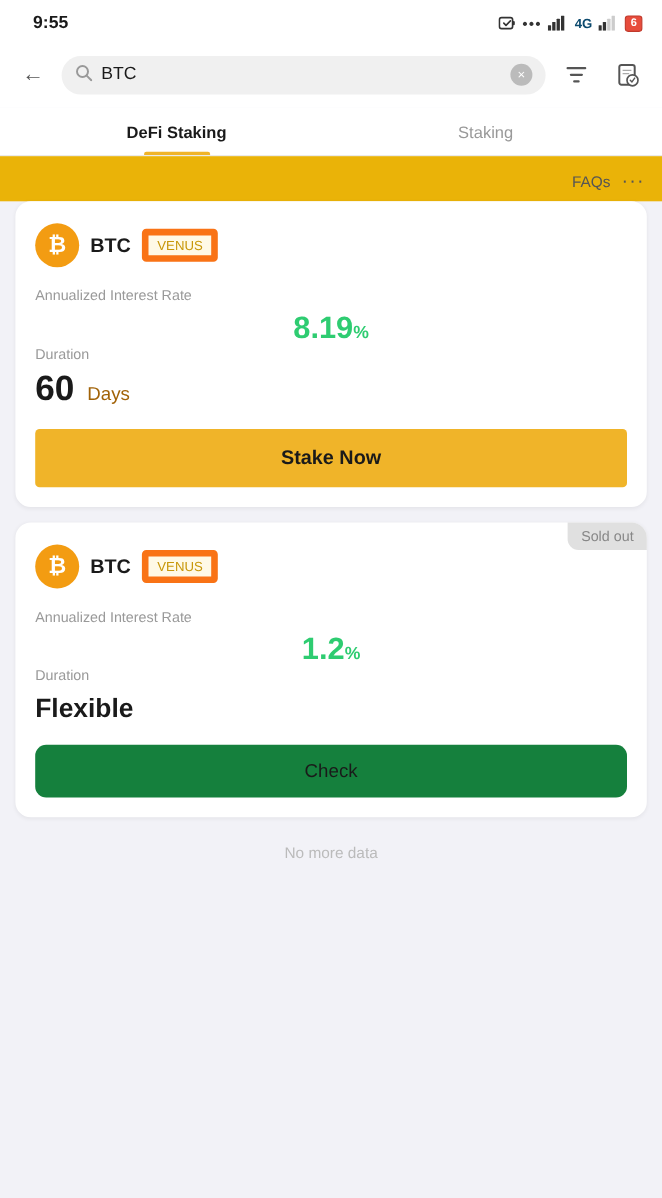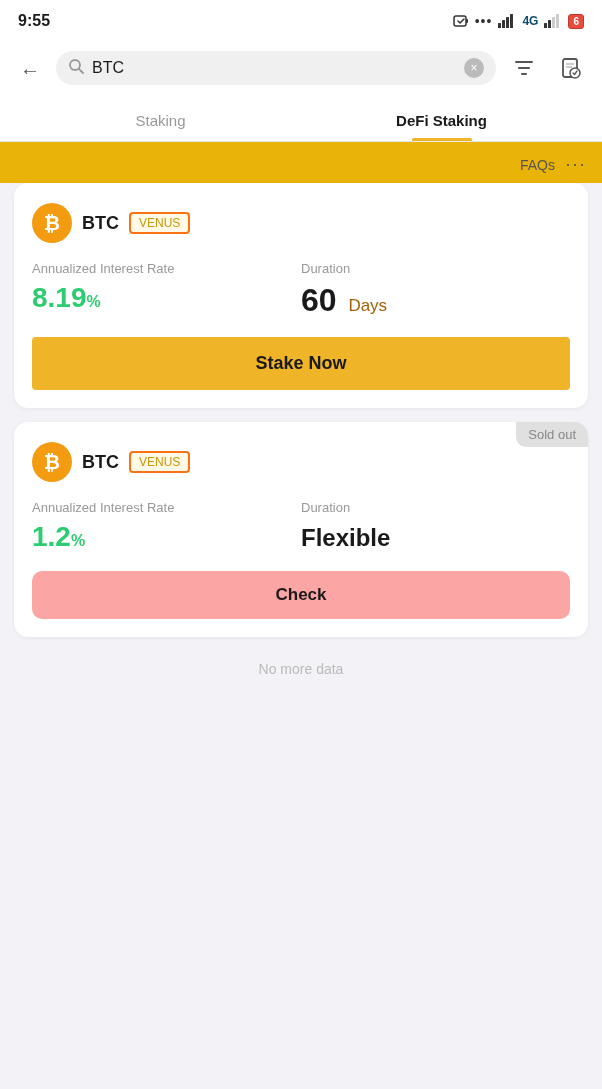--- a/index.html
+++ b/index.html
@@ -19,20 +19,21 @@
       display: flex;
       justify-content: space-between;
       align-items: center;
       padding: 8px 18px 6px 18px;
       height: 40px;
     }
     .status-time {
       font-size: 16px;
       font-weight: 600;
       color: #1a1a1a;
+      margin-left: 12px;
     }
     .status-icons {
       display: flex;
       align-items: center;
       gap: 6px;
     }
     .battery-badge {
       background: #e74c3c;
       color: #fff;
       font-size: 10px;
@@ -221,48 +222,50 @@
       font-size: 20px;
       font-weight: bold;
     }
     .coin-name {
       font-size: 18px;
       font-weight: 700;
       color: #1a1a1a;
     }
     .coin-tag {
       background: #fff9e6;
-      border: 2px solid #f97316;
+      border: 6px solid #f97316;
       color: #c8970a;
       font-size: 12px;
       font-weight: 500;
       padding: 2px 8px;
       border-radius: 4px;
     }
 
     
     .stats-row {
       display: flex;
       gap: 0;
       margin-bottom: 18px;
+      flex-direction: column;
     }
     .stat-item {
       flex: 1;
     }
     .stat-label {
       font-size: 13px;
       color: #999;
       margin-bottom: 6px;
     }
     .stat-value {
       font-size: 28px;
       font-weight: 700;
     }
     .stat-value.green {
       color: #2ecc71;
+      text-align: center;
     }
     .stat-value.black {
       color: #1a1a1a;
     }
     .stat-unit {
       font-size: 15px;
       font-weight: 400;
       color: #1a1a1a;
     }
     .stat-percent {
@@ -279,25 +282,25 @@
       border-radius: 4px;
       font-size: 18px;
       font-weight: 700;
       color: #1a1a1a;
       cursor: pointer;
       text-align: center;
     }
     .check-btn {
       width: 100%;
       padding: 14px;
-      background: #fca5a5;
+      background: #15803d;
       border: none;
       border-radius: 10px;
       font-size: 17px;
-      font-weight: 700;
+      font-weight: 400;
       color: #1a1a1a;
       cursor: pointer;
       text-align: center;
     }
 
     
     .no-more-data {
       text-align: center;
       color: #bbb;
       font-size: 14px;
@@ -365,25 +368,25 @@
       <rect x="4" y="2" width="14" height="18" rx="2" stroke="#555" stroke-width="1.8" fill="none"></rect>
       <circle cx="16" cy="16" r="5" fill="#fff" stroke="#555" stroke-width="1.5"></circle>
       <path d="M14 16l1.5 1.5L18 14" stroke="#555" stroke-width="1.3" stroke-linecap="round" stroke-linejoin="round"></path>
       <line x1="7" y1="7" x2="15" y2="7" stroke="#aaa" stroke-width="1.2"></line>
       <line x1="7" y1="10" x2="13" y2="10" stroke="#aaa" stroke-width="1.2"></line>
     </svg>
   </div>
 </div>
 
 <div class="tabs">
+  <div class="tab active">
+    <span>DeFi Staking</span>
+  </div>
   <div class="tab">
     <span>Staking</span>
-  </div>
-  <div class="tab active">
-    <span>DeFi Staking</span>
   </div>
 </div>
 
 <div class="top-bar">
   <span class="faqs-btn">FAQs</span>
   <span class="more-btn">···</span>
 </div>
 
 <div class="cards-container">
 

